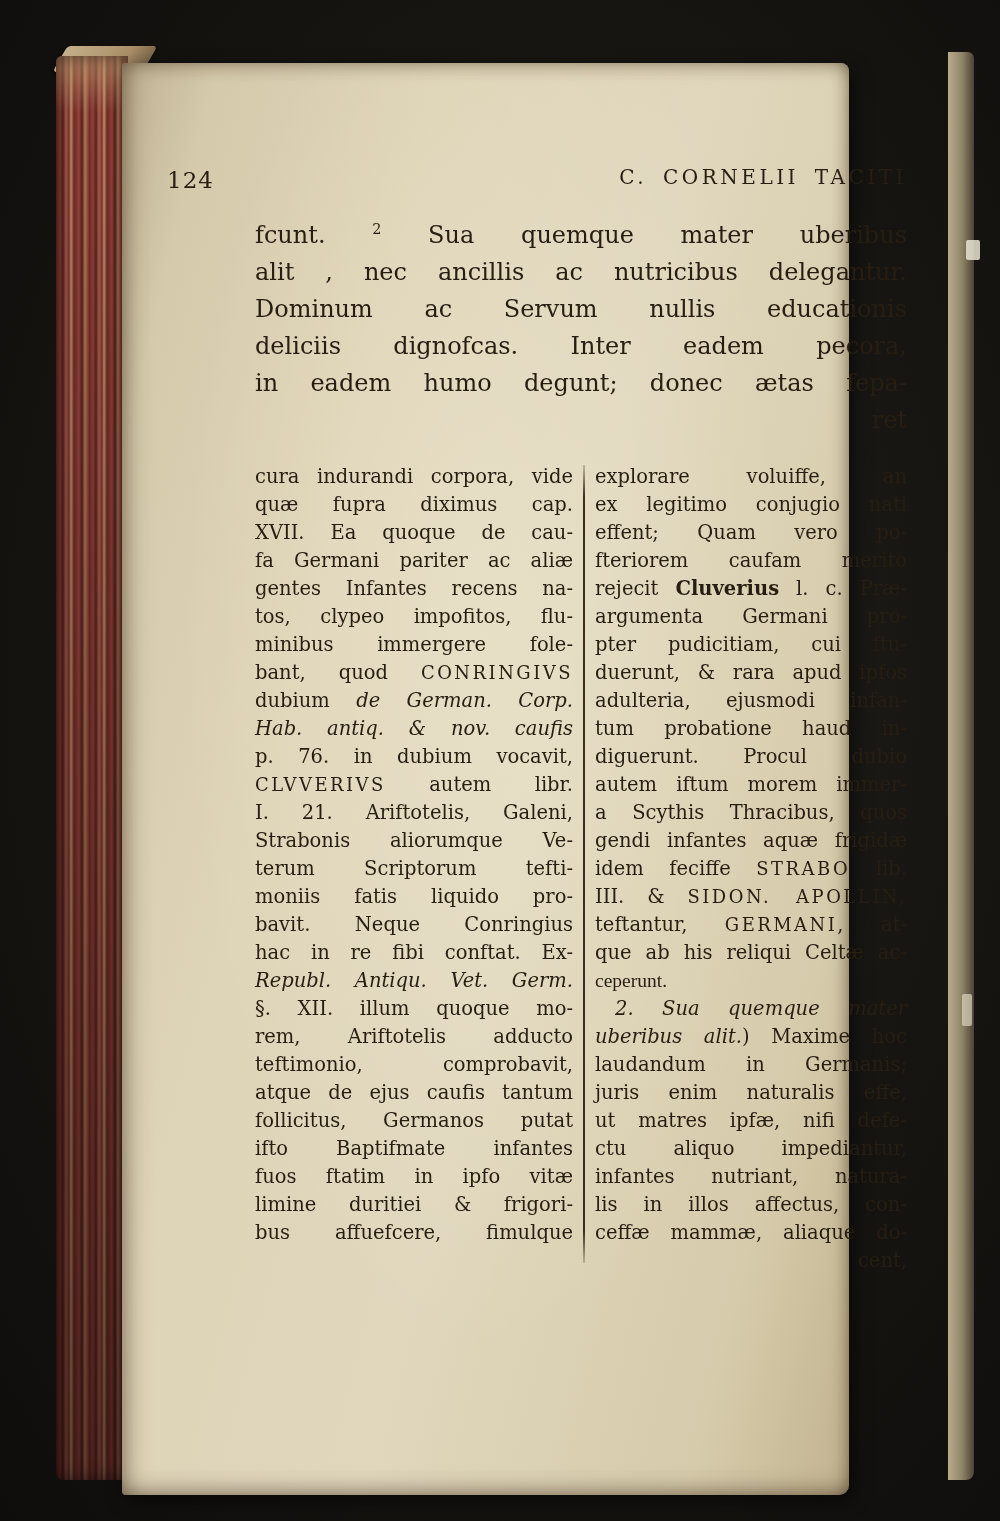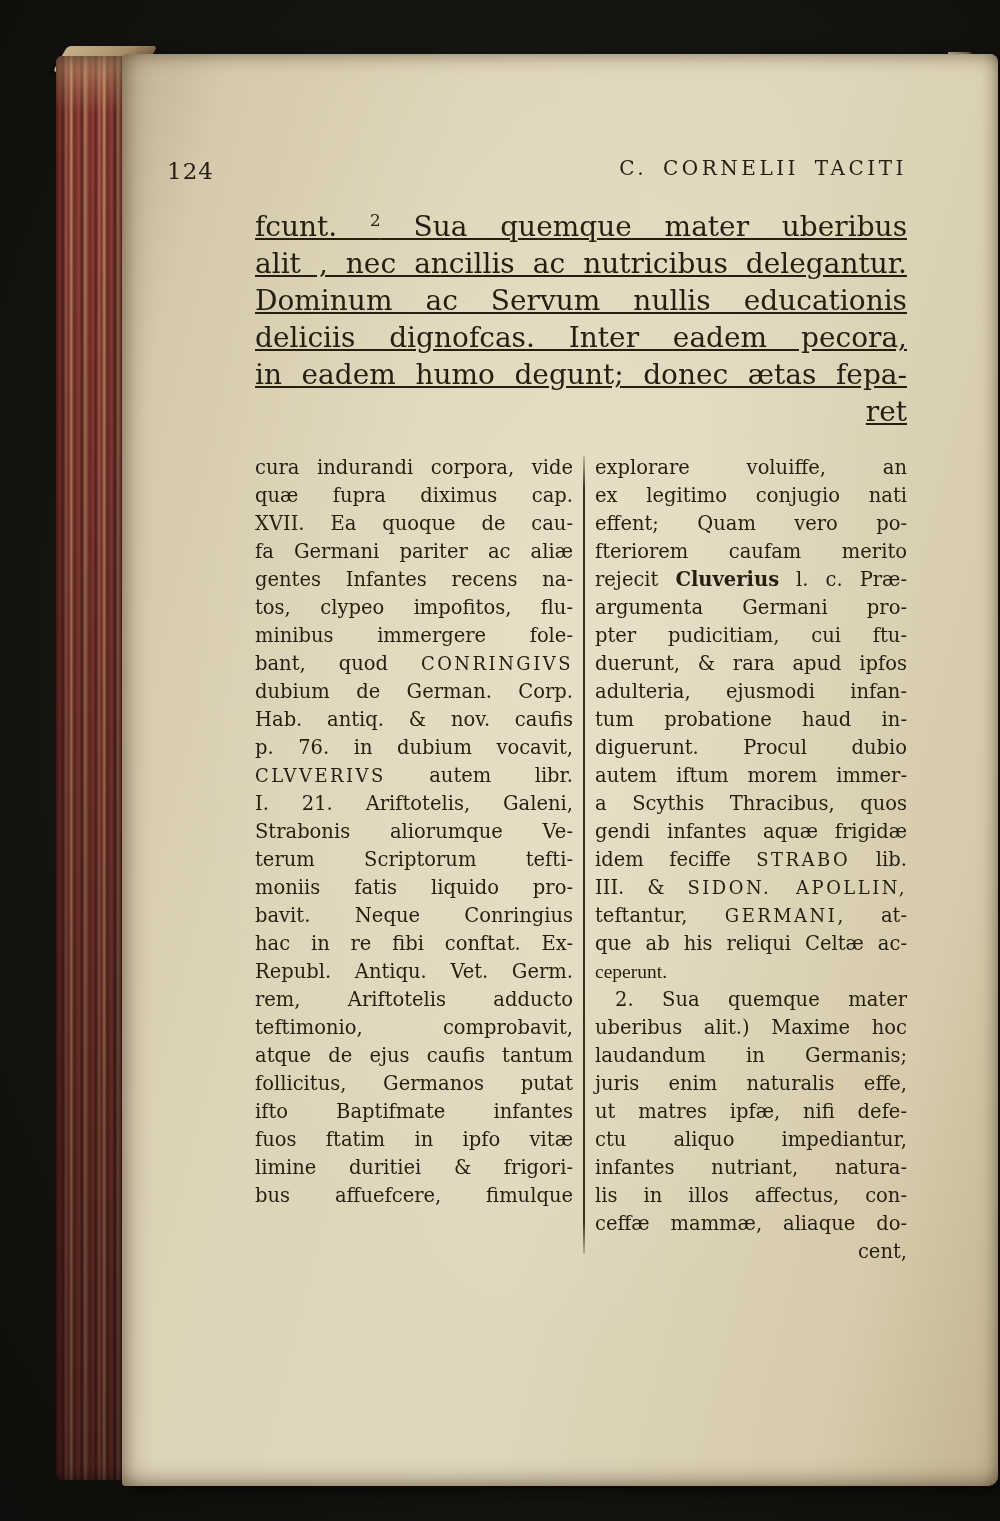--- a/index.html
+++ b/index.html
@@ -28,48 +28,48 @@
     box-shadow:0 2px 4px rgba(0,0,0,.5);
   }
   .edge-right{
     position:absolute;left:898px;top:10px;width:26px;height:1428px;
     background:linear-gradient(90deg,#b9ac8c,#8f8366 55%,#4a4336);
     border-radius:0 6px 8px 0;
   }
   .edge-highlight-1{position:absolute;left:916px;top:198px;width:14px;height:20px;background:#e9e4d4;border-radius:2px;opacity:.85;}
   .edge-highlight-2{position:absolute;left:912px;top:952px;width:10px;height:32px;background:#ddd4bd;border-radius:2px;opacity:.7;}
   .paper{
-    position:absolute;left:72px;top:12px;width:876px;height:1432px;
+    position:absolute;left:72px;top:21px;width:727px;height:1432px;
     background:
       radial-gradient(ellipse at 50% 40%, rgba(255,250,230,.25) 0%, rgba(0,0,0,0) 60%),
       linear-gradient(104deg,#bfb192 0%,#d5caac 9%,#ded4b8 30%,#e0d7bd 55%,#d6cbab 85%,#c2b391 100%);
     border-radius:4px 8px 10px 4px;
     box-shadow:
       inset 14px 0 24px -10px rgba(60,35,20,.45),
       inset -10px 0 18px -10px rgba(60,45,25,.5),
       inset 0 -14px 24px -12px rgba(60,45,25,.45),
       inset 0 12px 20px -12px rgba(90,70,40,.4),
       4px 6px 18px rgba(0,0,0,.55);
   }
   
   .ink{color:#271d11;}
   .header-row{position:absolute;left:133px;top:102px;width:652px;}
   .page-number{position:absolute;left:-88px;top:2px;font-size:23px;letter-spacing:1px;}
   .header-title{display:block;text-align:right;font-size:20px;letter-spacing:3.5px;word-spacing:6px;}
-  .intro{position:absolute;left:133px;top:148px;width:652px;font-size:28px;line-height:37px;text-decoration:underline;}
+  .intro{position:absolute;left:133px;top:148px;width:652px;font-size:24px;line-height:37px;}
   .columns{position:absolute;left:133px;top:400px;width:652px;display:flex;}
   .col{font-size:19.5px;line-height:28px;}
   .col-left{width:318px;}
   .divider{width:2px;background:linear-gradient(180deg,rgba(50,38,22,.2),#3c2e1c 4%,#3c2e1c 96%,rgba(50,38,22,.2));margin:2px 10px 12px 10px;}
   .col-right{flex:1;}
   .line{text-align:justify;text-align-last:justify;white-space:normal;}
   .line.al-r{text-align-last:right;}
   .line.al-l{text-align-last:left;font-family:Liberation Serif, serif;}
   .line.ind{text-indent:20px;}
-  .it{}
+  .it{font-style:italic;}
   .b{font-weight:700;}
   .sc{letter-spacing:2.5px;font-size:.92em;}
   .sup{vertical-align:super;font-size:.6em;letter-spacing:0;}
 </style>
 </head>
 <body>
 
 <div class="book">
   <div class="edge-left-top"></div>
   <div class="edge-left"></div>
@@ -106,20 +106,21 @@
           <div class="line"><span class="it">Hab. antiq. &amp; nov. caufis</span></div>
           <div class="line"><span>p. 76. in dubium vocavit,</span></div>
           <div class="line"><span class="sc">CLVVERIVS</span><span> autem libr.</span></div>
           <div class="line"><span>I. 21. Ariftotelis, Galeni,</span></div>
           <div class="line"><span>Strabonis aliorumque Ve-</span></div>
           <div class="line"><span>terum Scriptorum tefti-</span></div>
           <div class="line"><span>moniis fatis liquido pro-</span></div>
           <div class="line"><span>bavit.  Neque Conringius</span></div>
           <div class="line"><span>hac in re fibi conftat.  Ex-</span></div>
           <div class="line"><span class="it">Republ. Antiqu. Vet. Germ.</span></div>
+          <div class="line"><span>§. XII.  illum quoque mo-</span></div>
           <div class="line"><span>rem,  Ariftotelis  adducto</span></div>
           <div class="line"><span>teftimonio,  comprobavit,</span></div>
           <div class="line"><span>atque de ejus caufis tantum</span></div>
           <div class="line"><span>follicitus,  Germanos putat</span></div>
           <div class="line"><span>ifto  Baptifmate  infantes</span></div>
           <div class="line"><span>fuos ftatim in ipfo vitæ</span></div>
           <div class="line"><span>limine duritiei &amp; frigori-</span></div>
           <div class="line"><span>bus affuefcere,  fimulque</span></div>
         </div>
       <div class="divider"></div>

